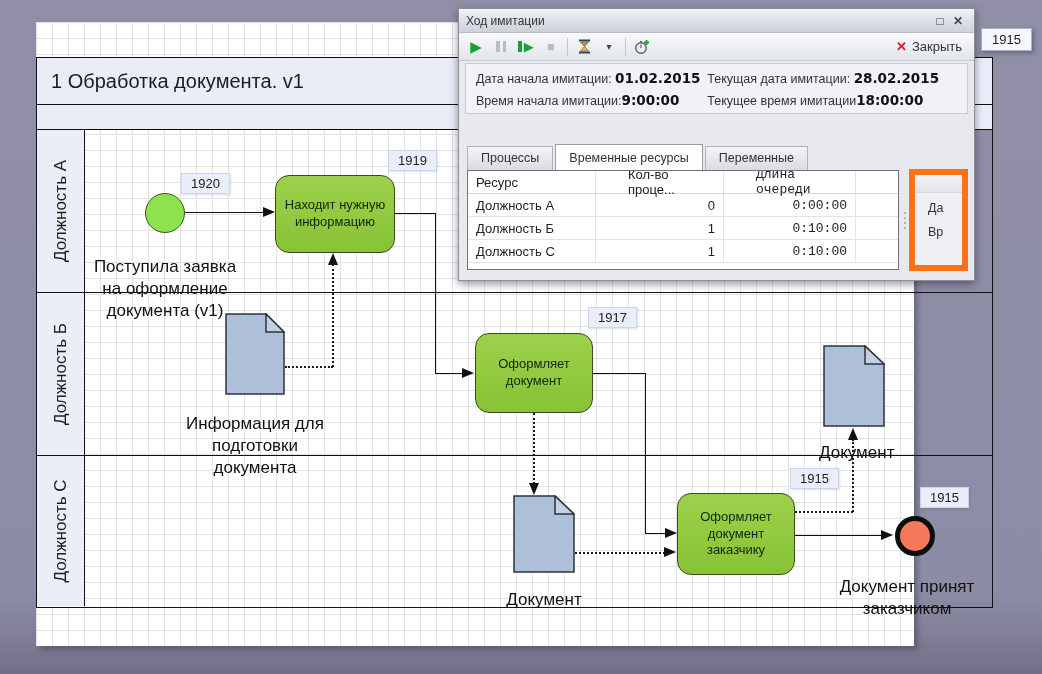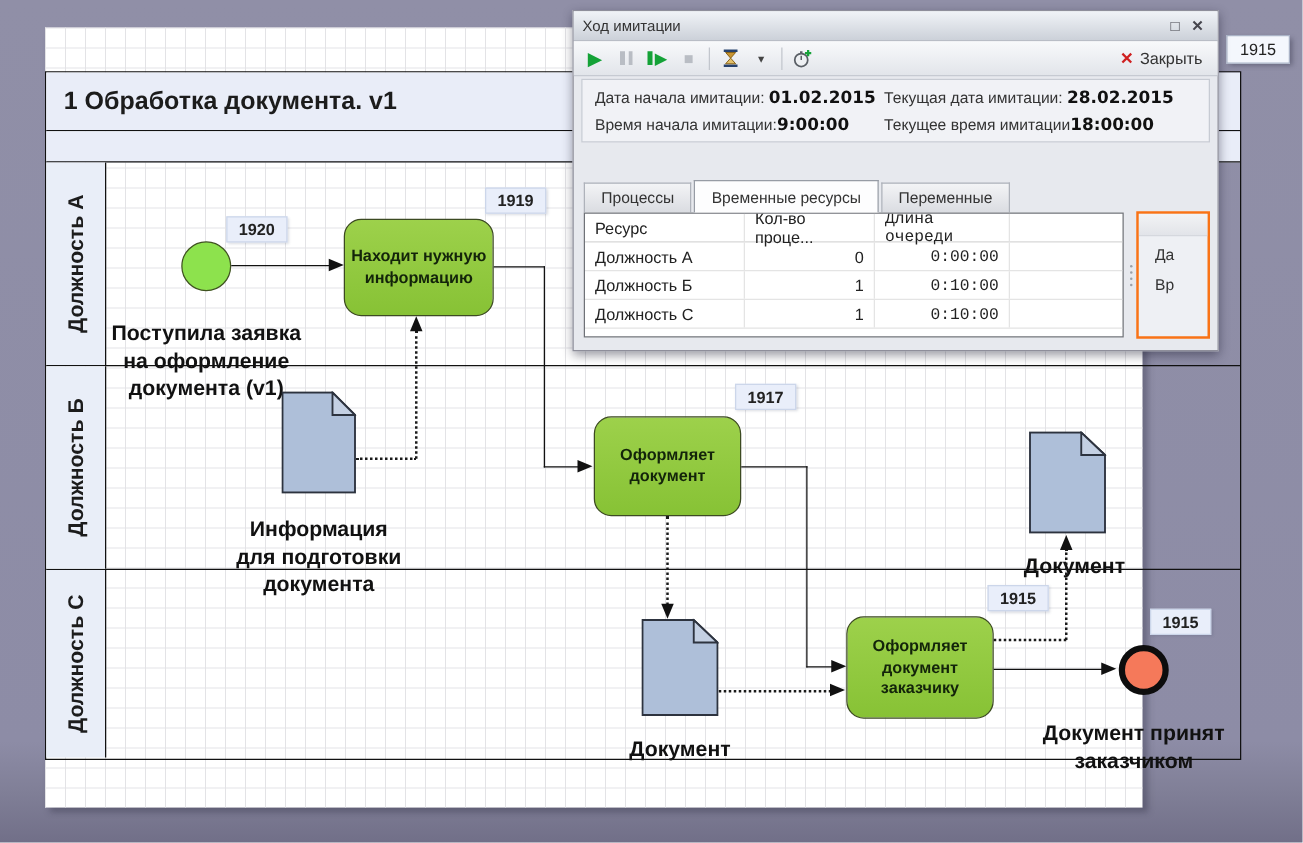--- a/index.html
+++ b/index.html
@@ -12,21 +12,20 @@
   }
   
   .canvas {
     position:absolute; left:36px; top:22px; width:878px; height:624px;
     background-color:#ffffff;
     background-image:
       linear-gradient(to right, #e3e3e6 1px, transparent 1px),
       linear-gradient(to bottom, #e3e3e6 1px, transparent 1px);
     background-size:16px 16px;
     box-shadow: 4px 4px 5px rgba(40,40,60,.35);
-    font-weight: bold;
   }
   .frame { position:absolute; left:0; top:35px; width:957px; height:551px; border:1.5px solid #111; }
   .band { background:#e9edf8; }
   .title-row { position:absolute; left:0; top:0; width:100%; height:47px; border-bottom:1.5px solid #111;
                display:flex; align-items:center; padding-left:14px; font-size:20px; color:#1c1c1c; }
   .sub-row { position:absolute; left:0; top:47px; width:100%; height:25px; border-bottom:1.5px solid #111; }
   .lane { position:absolute; left:0; width:100%; border-bottom:1.5px solid #111; }
   .lane-a { top:72px; height:163px; }
   .lane-b { top:235px; height:163px; }
   .lane-c { top:398px; height:150px; border-bottom:none; }
@@ -89,32 +88,32 @@
   .info-cell b { font-size:13.5px; color:#111; font-family:"DejaVu Sans", sans-serif; }
   .progress { position:absolute; left:6px; top:110px; width:503px; height:17px;
               border:1px solid #b4b8bf; background:linear-gradient(#fcfcfc,#ebebeb);
               display:flex; align-items:center; justify-content:center; font-size:11.5px; color:#333; }
   .tabs { position:absolute; left:8px; top:134px; height:27px; display:flex; align-items:flex-end; }
   .tab { padding:4px 13px 5px 13px; background:linear-gradient(#f3f4f6,#dadce1);
          border:1px solid #aeb2ba; border-bottom:none; margin-right:2px; font-size:12.5px; color:#333; }
   .tab.active { background:#fdfdfe; border-color:#979ca5; padding-top:6px; position:relative; z-index:2; }
   .table-wrap { position:absolute; left:8px; top:161px; width:432px; height:100px;
                 background:#fff; border:1px solid #6f7278; box-shadow: inset 0 0 0 1px #fff; overflow:hidden; }
-  .trow { display:flex; height:23px; align-items:center; border-bottom:1px solid #e4e4e4; font-size:13px; }
+  .trow { display:flex; height:23px; align-items:center; border-bottom:1px solid #e4e4e4; font-size:13px;gap:24px; }
   .trow.head { border-bottom:1px solid #d7d7d7; }
   .tc { padding:0 8px; height:100%; display:flex; align-items:center; border-right:1px solid #e4e4e4; }
   .tc.c1 { width:128px; }
   .tc.c2 { width:104px; justify-content:flex-end; }
   .tc.c3 { width:108px; justify-content:flex-end;font-family:Liberation Mono, monospace; }
   .tc.c4 { flex:1; border-right:none; }
   .splitter { position:absolute; left:442px; top:161px; width:7px; height:100px;
               display:flex; flex-direction:column; align-items:center; justify-content:center; gap:3px; }
   .splitter i { width:2px; height:2px; background:#9aa0a8; border-radius:50%; }
   .side-panel { position:absolute; left:450px; top:160px; width:59px; height:102px;
-                background:#eef0f4; border:2px solid #f97316; overflow:hidden; }
+                background:#eef0f4; border:6px solid #f97316; overflow:hidden; }
   .side-head { height:18px; background:linear-gradient(#f2f3f5,#e2e4e9); border-bottom:1px solid #d5d8de; }
   .side-item { padding:8px 0 2px 13px; font-size:12.5px; color:#333; white-space:nowrap; }
 </style>
 </head>
 <body>
 
 <div class="canvas">
 
   <div class="frame">
     <div class="title-row band">

